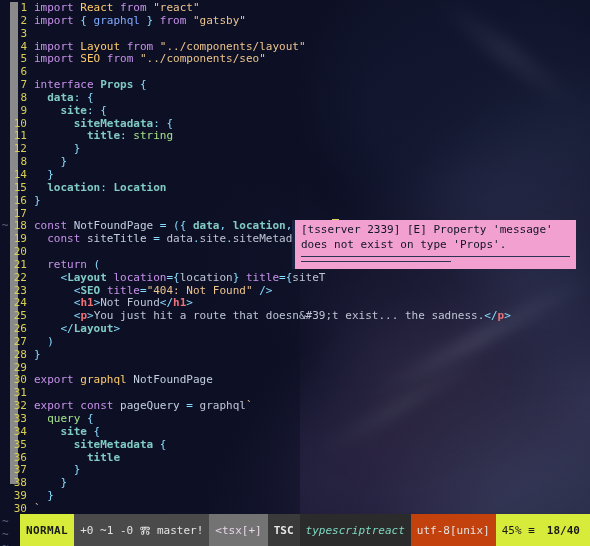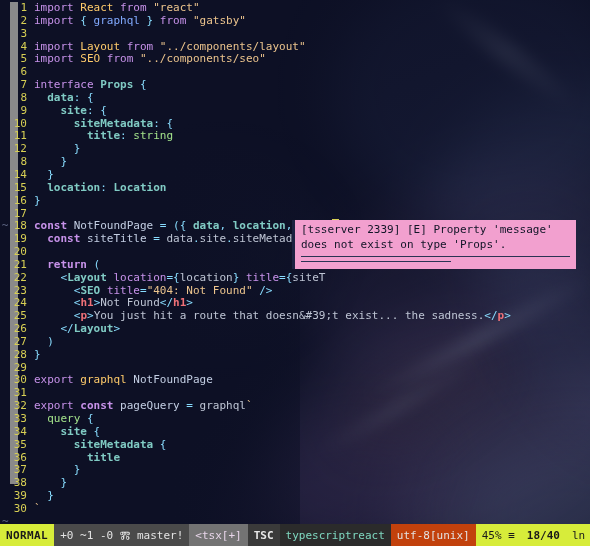--- a/index.html
+++ b/index.html
@@ -37,21 +37,21 @@
   #scrollbar-track { position:absolute; left:10px; top:0; width:8px; bottom:0; }
   #scrollbar-thumb { position:absolute; left:10px; top:2px; width:8px; height:482px; background:#8a8a8a; }
 
   .line { height:12.85px; line-height:12.85px; white-space:pre; position:relative; }
   #code { position:absolute; left:0; top:2px; right:0; }
   .gutter { display:inline-block; width:34px; text-align:right; color:#d7cf54; padding-right:7px; }
   .marker { position:absolute; left:1px; width:8px; text-align:center; color:#5c6482; }
 
   
   .kw      { color:#c792ea; }          
-  .kw2     { color:#c792ea; font-weight:bold; }
+  .kw2     { color:#c792ea; font-weight:normal; }
   .str     { color:#ecc48d; }
   .typ     { color:#ffcb6b; }          
   .typ2    { color:#82aaff; }
   .plain   { color:#bec5d4; }
   .prop    { color:#80cbc4; font-weight:bold; }
   .prim    { color:#a3e28b; }
   .punc    { color:#89ddff; }
   .tag     { color:#f07178; font-weight:bold; }
   .attr    { color:#c792ea; }
   .var     { color:#c3cee3; }
@@ -66,27 +66,27 @@
     background:#f2a0cf; color:#101426; z-index:5;
     border-left:3px solid #1b2140;
     padding:3px 0 3px 0;
     font-size:11px; line-height:14.5px;
   }
   #popup .prow { padding:0 6px; white-space:pre-wrap; }
   #popup .sep-full { height:1px; background:#2b3354; margin:4px 6px; }
   #popup .sep-half { height:1px; background:#2b3354; margin:4px 6px 4px 6px; width:150px; }
 
   
-  #status { position:absolute; left:0; bottom:0; width:590px; height:22px; display:flex; align-items:stretch; z-index:6; font-size:11px; }
+  #status { position:absolute; left:0; bottom:0; width:590px; height:32px; display:flex; align-items:stretch; z-index:6; font-size:11px;padding-left:20px; }
   #status .seg { display:flex; align-items:center; padding:0 6px; white-space:pre; }
   .seg-mode   { background:#d7ec3a; color:#1a1a1a; font-weight:bold; letter-spacing:.4px; }
   .seg-git    { background:#4a4a4a; color:#e3e3e3; }
   .seg-file   { background:#737373; color:#e8d6ea; }
   .seg-tsc    { background:#3a3a3a; color:#e8e8e8; font-weight:bold; }
-  .seg-ftype  { background:#2b2b2b; color:#7fd8c0; flex:1; }
+  .seg-ftype  { background:#2b2b2b; color:#7fd8c0; flex:1;font-style:italic; }
   .seg-enc    { background:#c2410c; color:#e3e3e3; }
   .seg-pct    { background:#d7ec3a; color:#1a1a1a; }
   .seg-pos    { background:#d7ec3a; color:#1a1a1a; font-weight:bold; }
   .seg-ln     { background:#d7ec3a; color:#1a1a1a; }
 </style>
 </head>
 <body>
 
 <div id="bg">
   <div class="cloud c1"></div>

